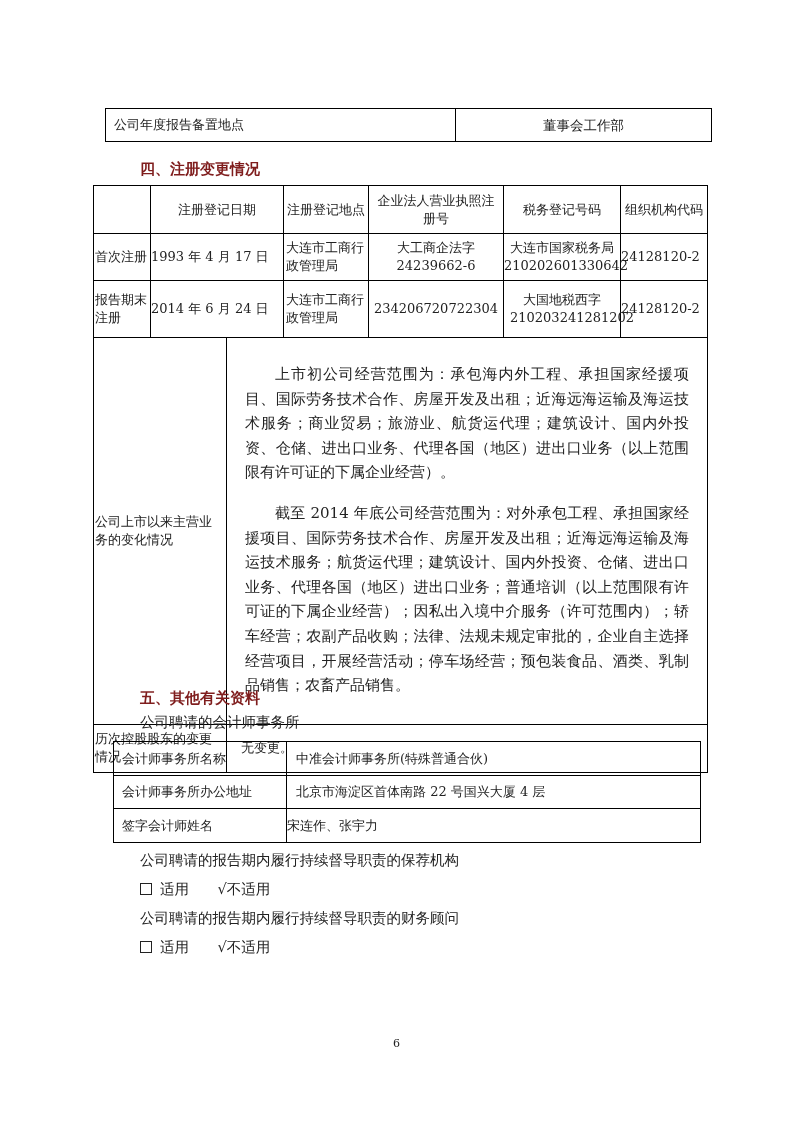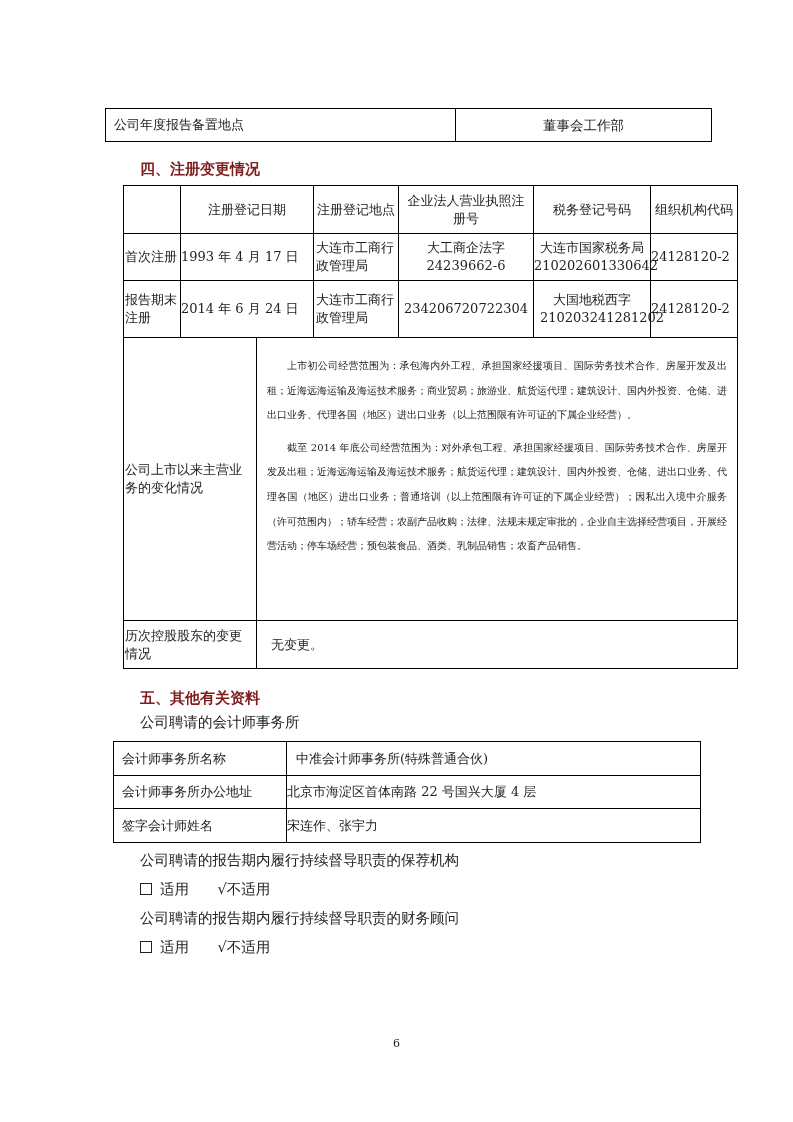--- a/index.html
+++ b/index.html
@@ -3,21 +3,21 @@
 <meta charset="utf-8">
 <style>
   html, body { margin: 0; padding: 0; background: #ffffff; }
   body { width: 793px; height: 1122px; position: relative; font-family: "DejaVu Serif", "Liberation Serif", serif; color: #222; overflow: hidden; }
   .abs { position: absolute; }
   table { border-collapse: collapse; position: absolute; table-layout: fixed; }
   td { border: 1px solid #000; padding: 0; font-size: 13px; line-height: 18px; vertical-align: middle; }
   .heading { font-family: "DejaVu Sans", "Liberation Sans", sans-serif; font-weight: bold; font-size: 15px; color: #7f1d1d; }
   .body-line { font-size: 14.5px; color: #222; }
   .center { text-align: center; }
-  .scope p { margin: 8px; text-indent: 2em; font-size: 10px; line-height: 24.6px; text-align: justify; }
+  .scope p { margin: 16px; text-indent: 2em; font-size: 15px; line-height: 24.6px; text-align: justify; }
   .checkrow { font-size: 14.5px; }
   .box { display: inline-block; width: 10px; height: 10px; border: 1px solid #222; margin-right: 8px; vertical-align: -1px; }
 </style>
 </head>
 <body>
 
 <table style="left:105px; top:108px; width:606px;">
   <colgroup>
       <col style="width:350px">
       <col style="width:256px">
@@ -25,21 +25,21 @@
   <tbody>
       <tr style="height:33px;">
     <td style="padding-left:8px; font-size:13px;">公司年度报告备置地点</td>
     <td class="center" style="font-size:13.5px;">董事会工作部</td>
   </tr>
 </tbody>
   </table>
 
 <div class="abs heading" style="left:140px; top:160px;">四、注册变更情况</div>
 
-<table style="left:123px; top:185px; width:614px;">
+<table style="left:93px; top:185px; width:614px;">
   <colgroup>
     <col style="width:57px">
       <col style="width:76px">
       <col style="width:57px">
       <col style="width:85px">
       <col style="width:135px">
       <col style="width:117px">
       <col style="width:87px">
   </colgroup>
   <tbody>
@@ -89,21 +89,21 @@
       <col style="width:173px">
       <col style="width:414px">
     </colgroup>
   <tbody>
       <tr style="height:34px;">
     <td style="padding-left:8px;">会计师事务所名称</td>
     <td style="padding-left:9px;">中准会计师事务所(特殊普通合伙)</td>
   </tr>
   <tr style="height:33px;">
     <td style="padding-left:8px;">会计师事务所办公地址</td>
-    <td style="">北京市海淀区首体南路 22 号国兴大厦 4 层</td>
+    <td style="padding-left:9px;">北京市海淀区首体南路 22 号国兴大厦 4 层</td>
   </tr>
   <tr style="height:34px;">
     <td style="padding-left:8px;">签字会计师姓名</td>
     <td style="padding-left:0;margin-left:18px;">宋连作、张宇力</td>
   </tr>
 </tbody>
   </table>
 
 <div class="abs body-line" style="left:140px; top:851px;">公司聘请的报告期内履行持续督导职责的保荐机构</div>
 <div class="abs checkrow" style="left:140px; top:880px;">

